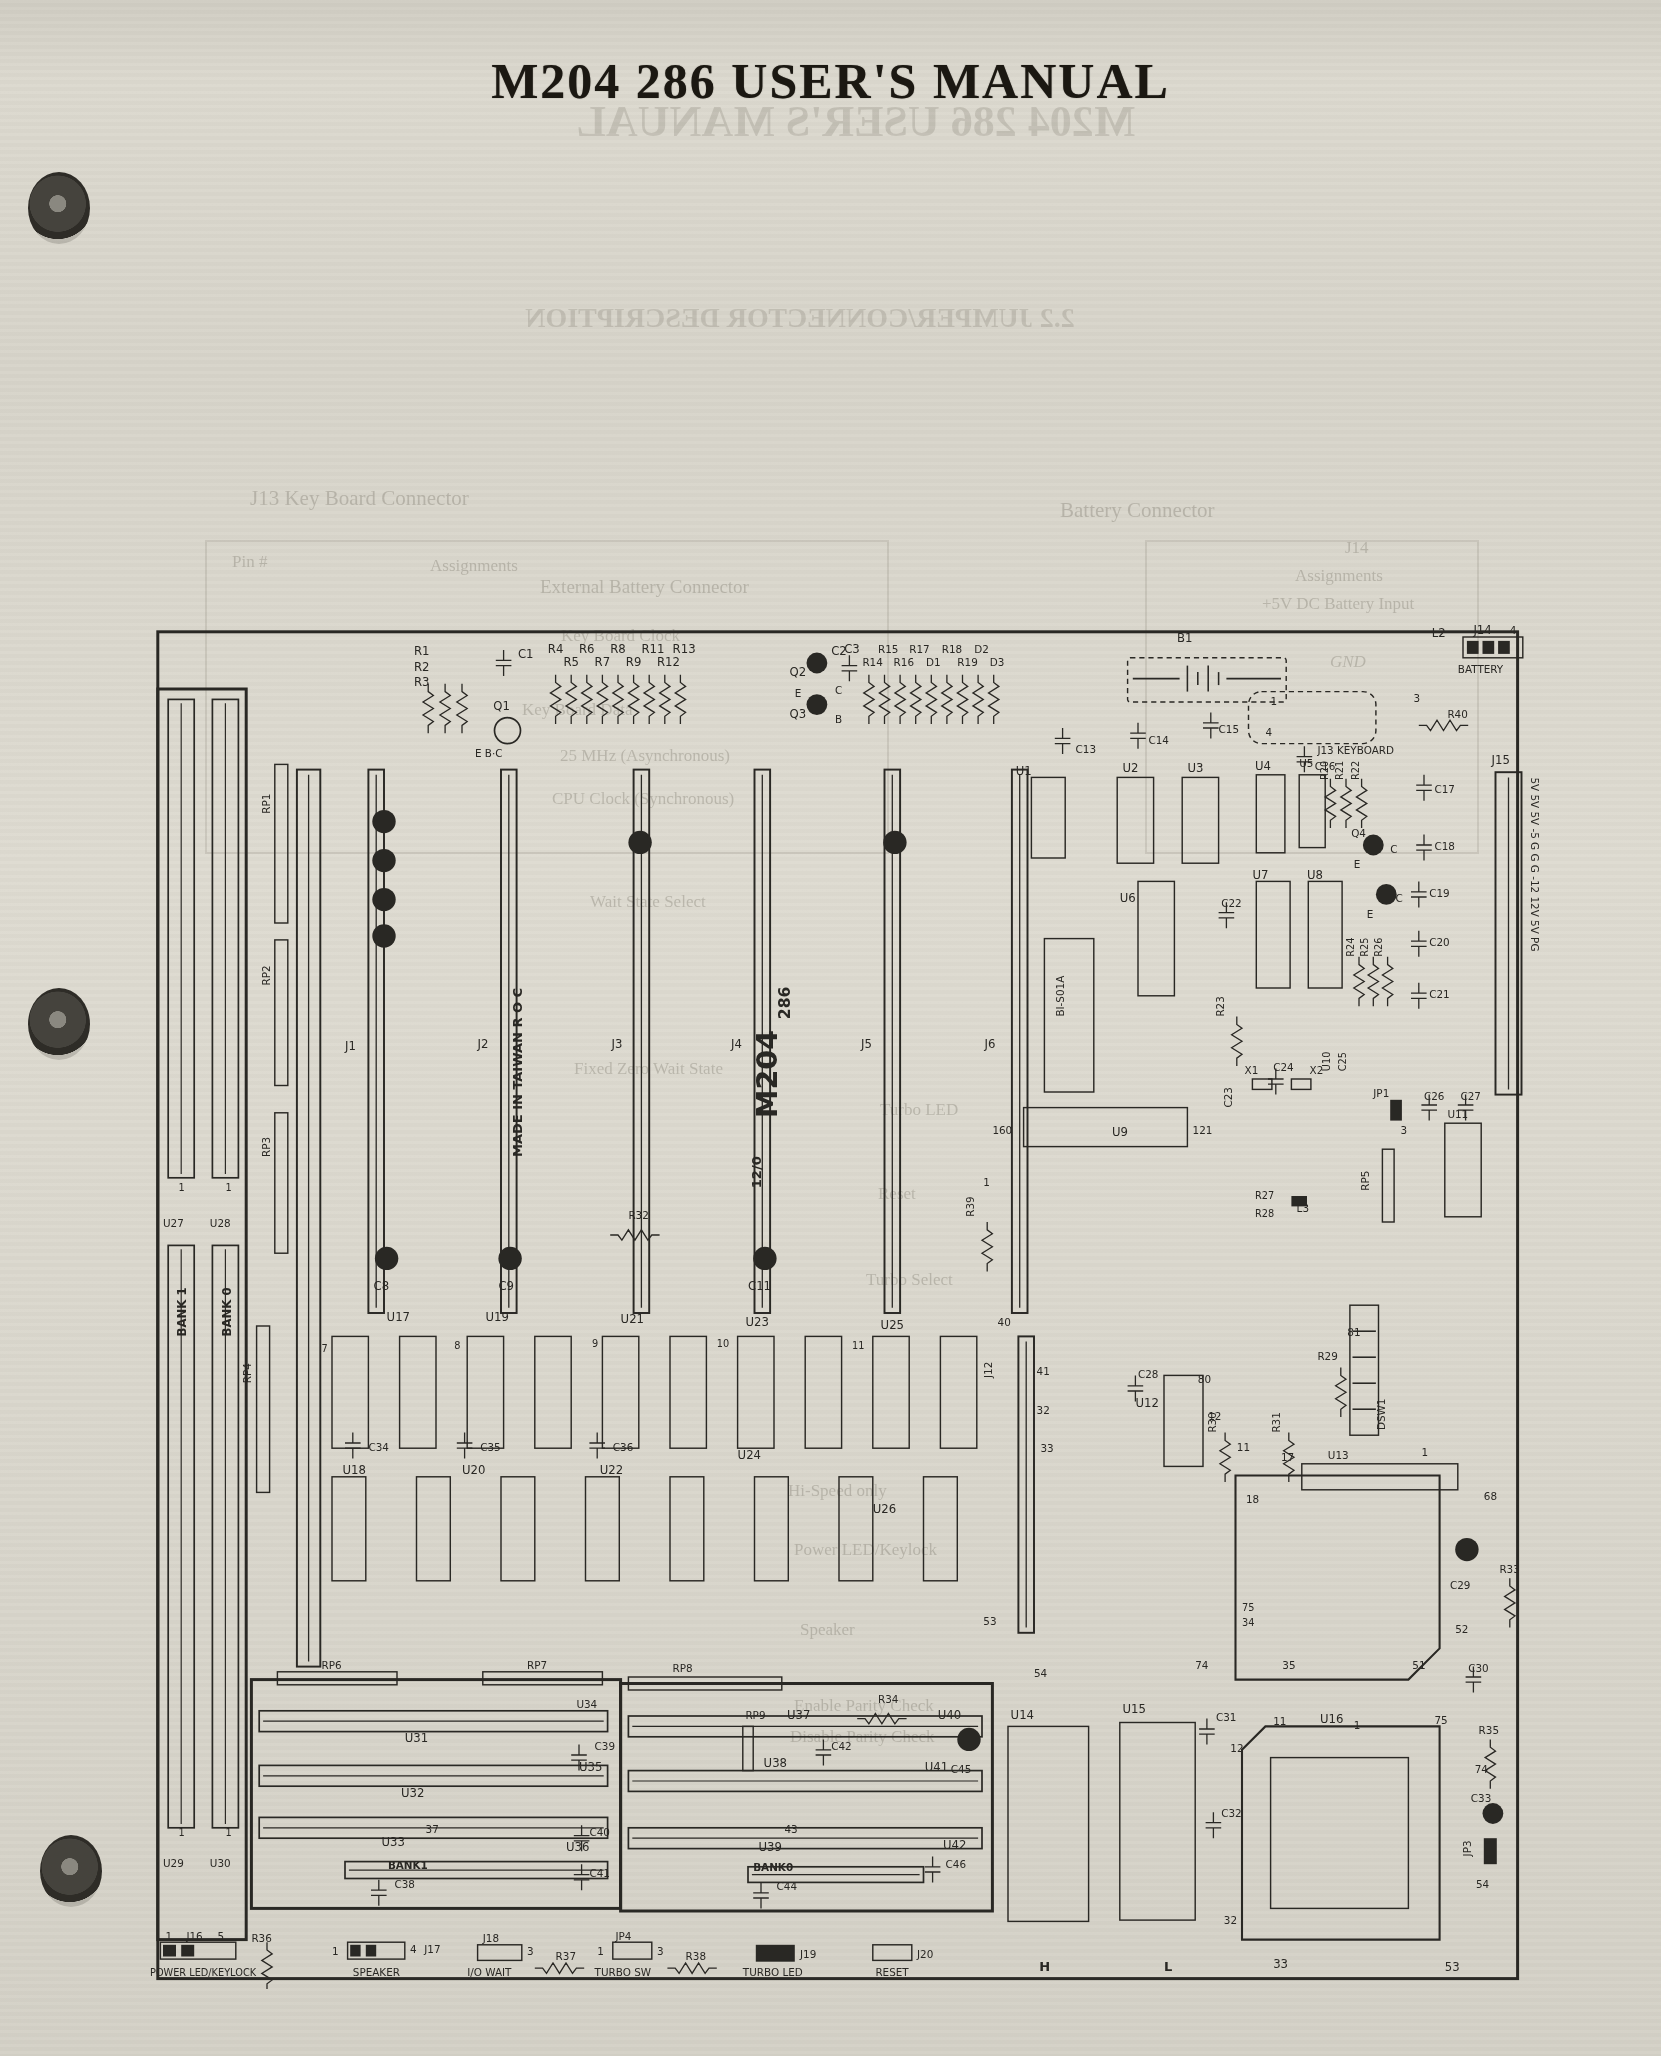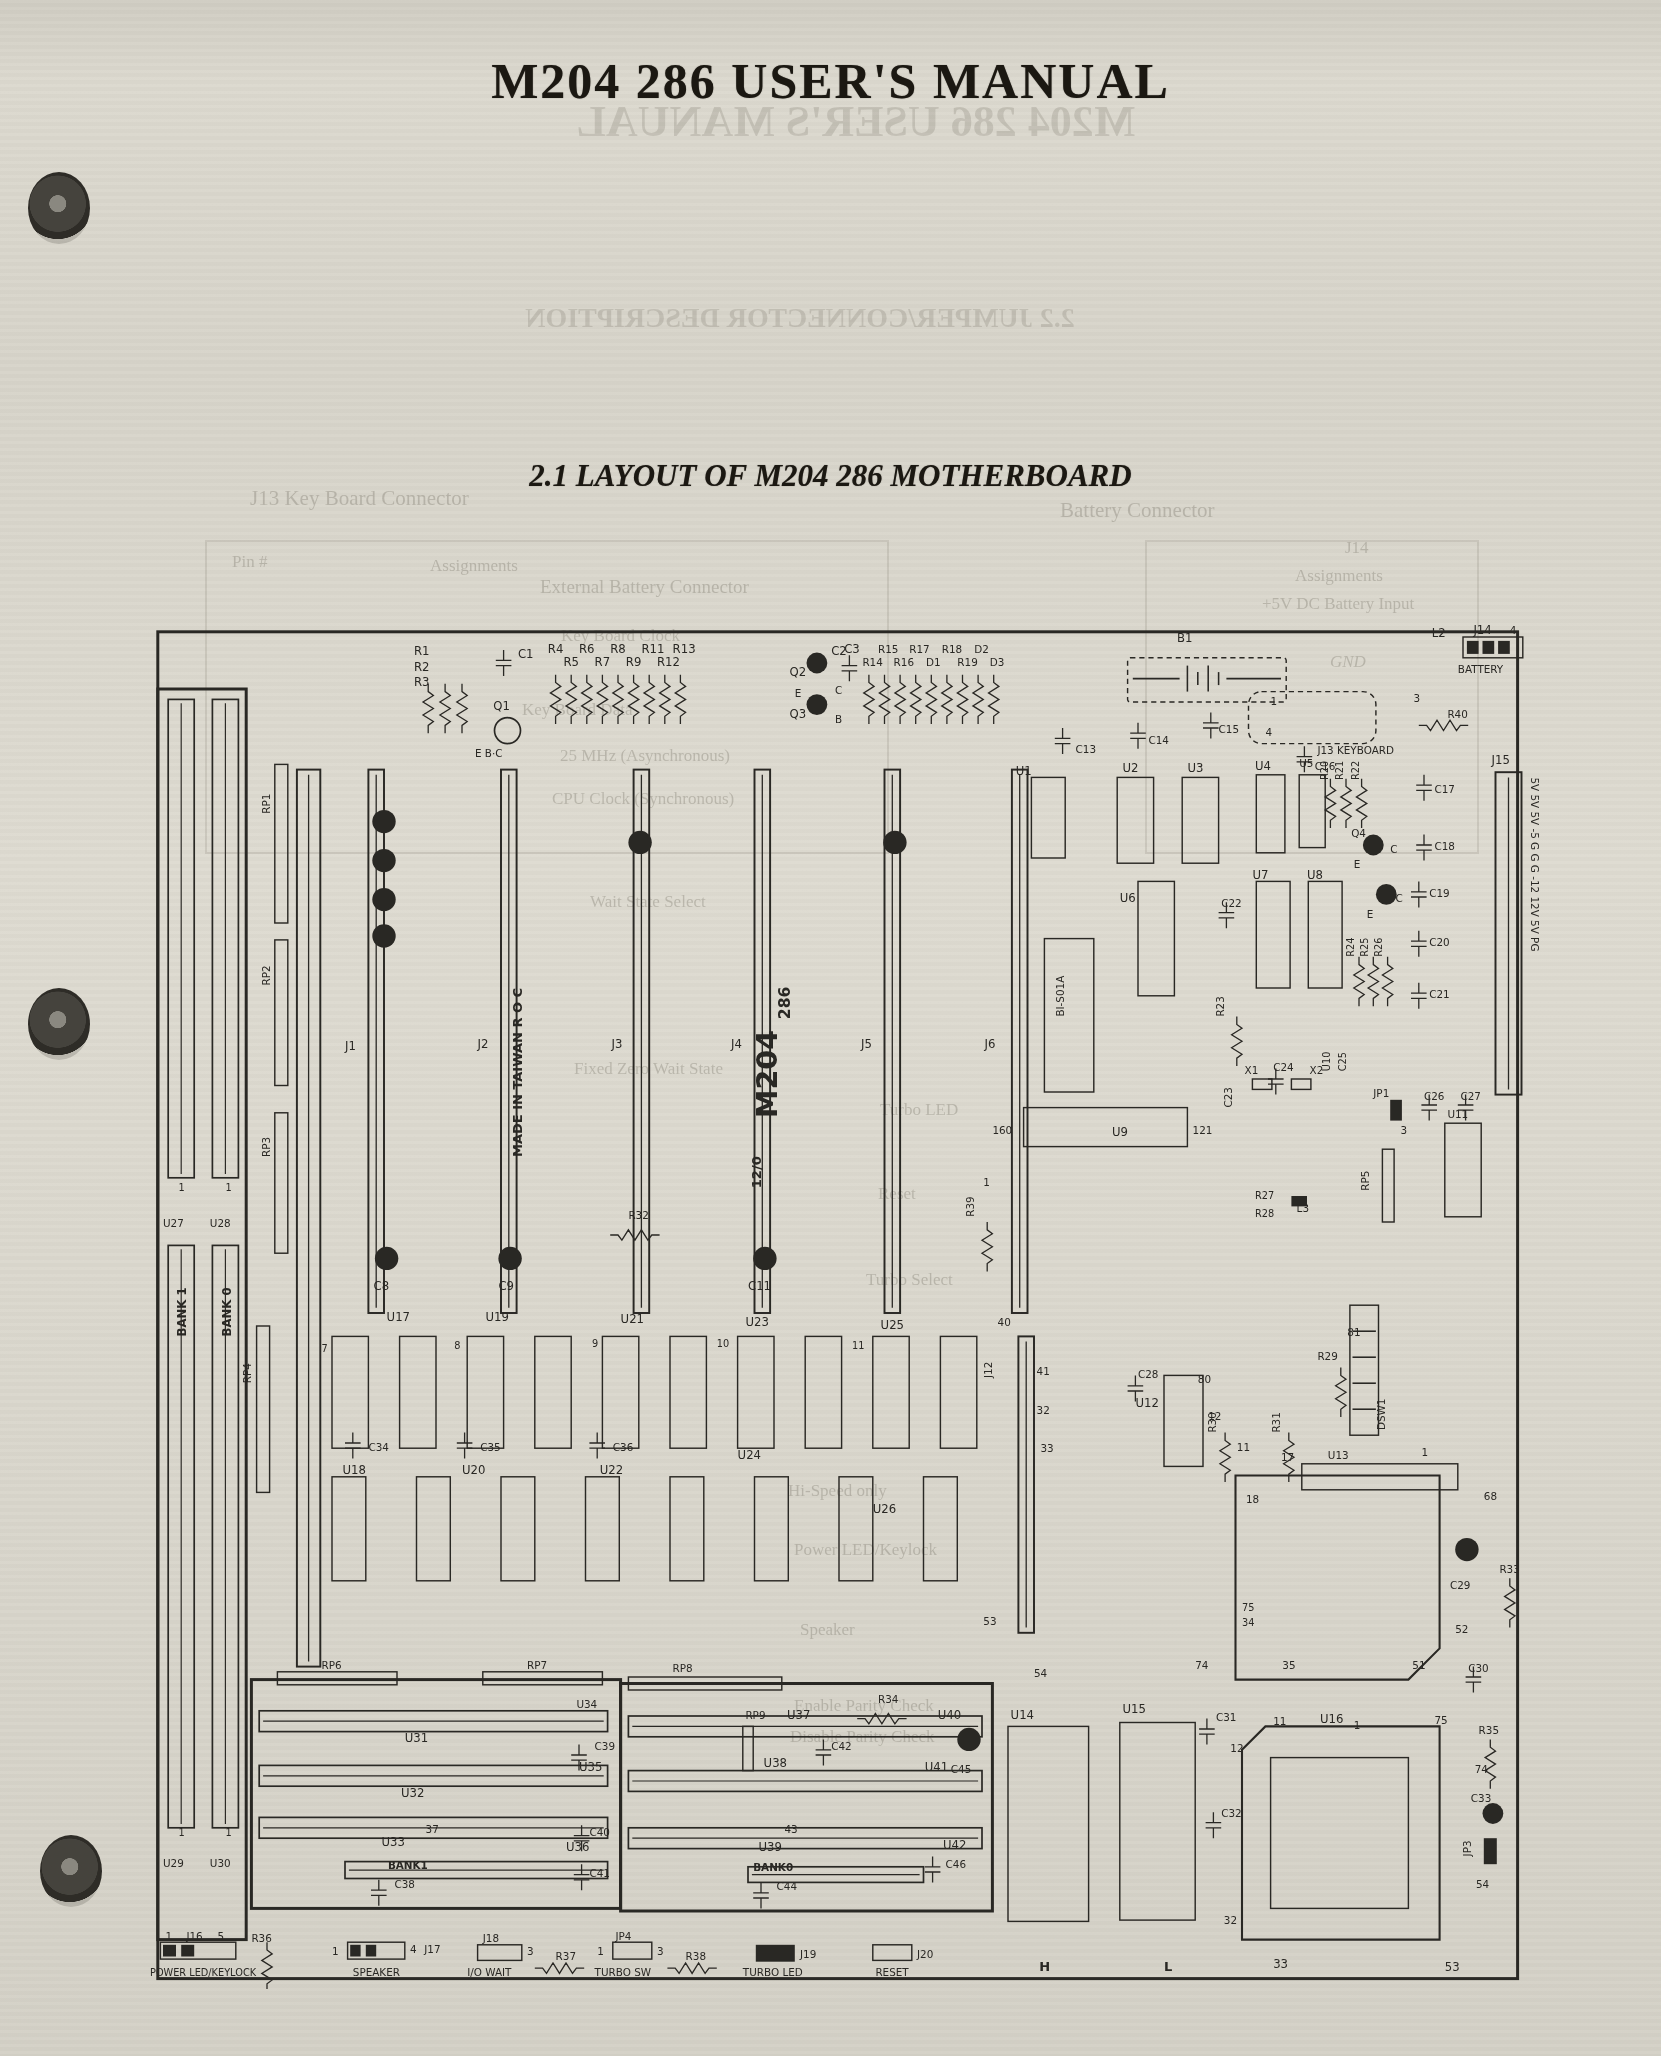--- a/index.html
+++ b/index.html
@@ -60,21 +60,20 @@
       <div class="gf" style="left: 800px; top: 1620px; font-size: 17px;">Speaker</div>
       <div class="gf" style="left: 794px; top: 1696px; font-size: 17px;">Enable Parity Check</div>
       <div class="gf" style="left: 790px; top: 1727px; font-size: 17px;">Disable Parity Check</div>
     </div>
 
   <div class="hole" style="left:28px;top:172px;"></div>
   <div class="hole" style="left:28px;top:988px;"></div>
   <div class="hole" style="left:40px;top:1835px;"></div>
 
   <div class="title">M204 286 USER'S MANUAL</div>
-  <div class="subsection">2.1 LAYOUT OF M204 286 MOTHERBOARD</div>
 
   <div class="diagram">
     <svg id="board" width="1391" height="1365" viewBox="0 0 1070 1050" xmlns="http://www.w3.org/2000/svg">
         <rect x="6" y="6" width="1046" height="1036" fill="none" stroke="#23211d" stroke-width="2.3"></rect>
         <rect x="6" y="50" width="68" height="962" fill="none" stroke="#23211d" stroke-width="2.3"></rect>
         <rect x="78" y="812" width="284" height="176" fill="none" stroke="#23211d" stroke-width="2.3"></rect>
         <rect x="362" y="815" width="286" height="175" fill="none" stroke="#23211d" stroke-width="2.3"></rect>
         <rect x="168" y="112" width="12" height="418" fill="none" stroke="#23211d" stroke-width="1.5"></rect>
         <line x1="174" y1="116" x2="174" y2="526" stroke="#23211d" stroke-width="1"></line>
         <rect x="270" y="112" width="12" height="418" fill="none" stroke="#23211d" stroke-width="1.5"></rect>

